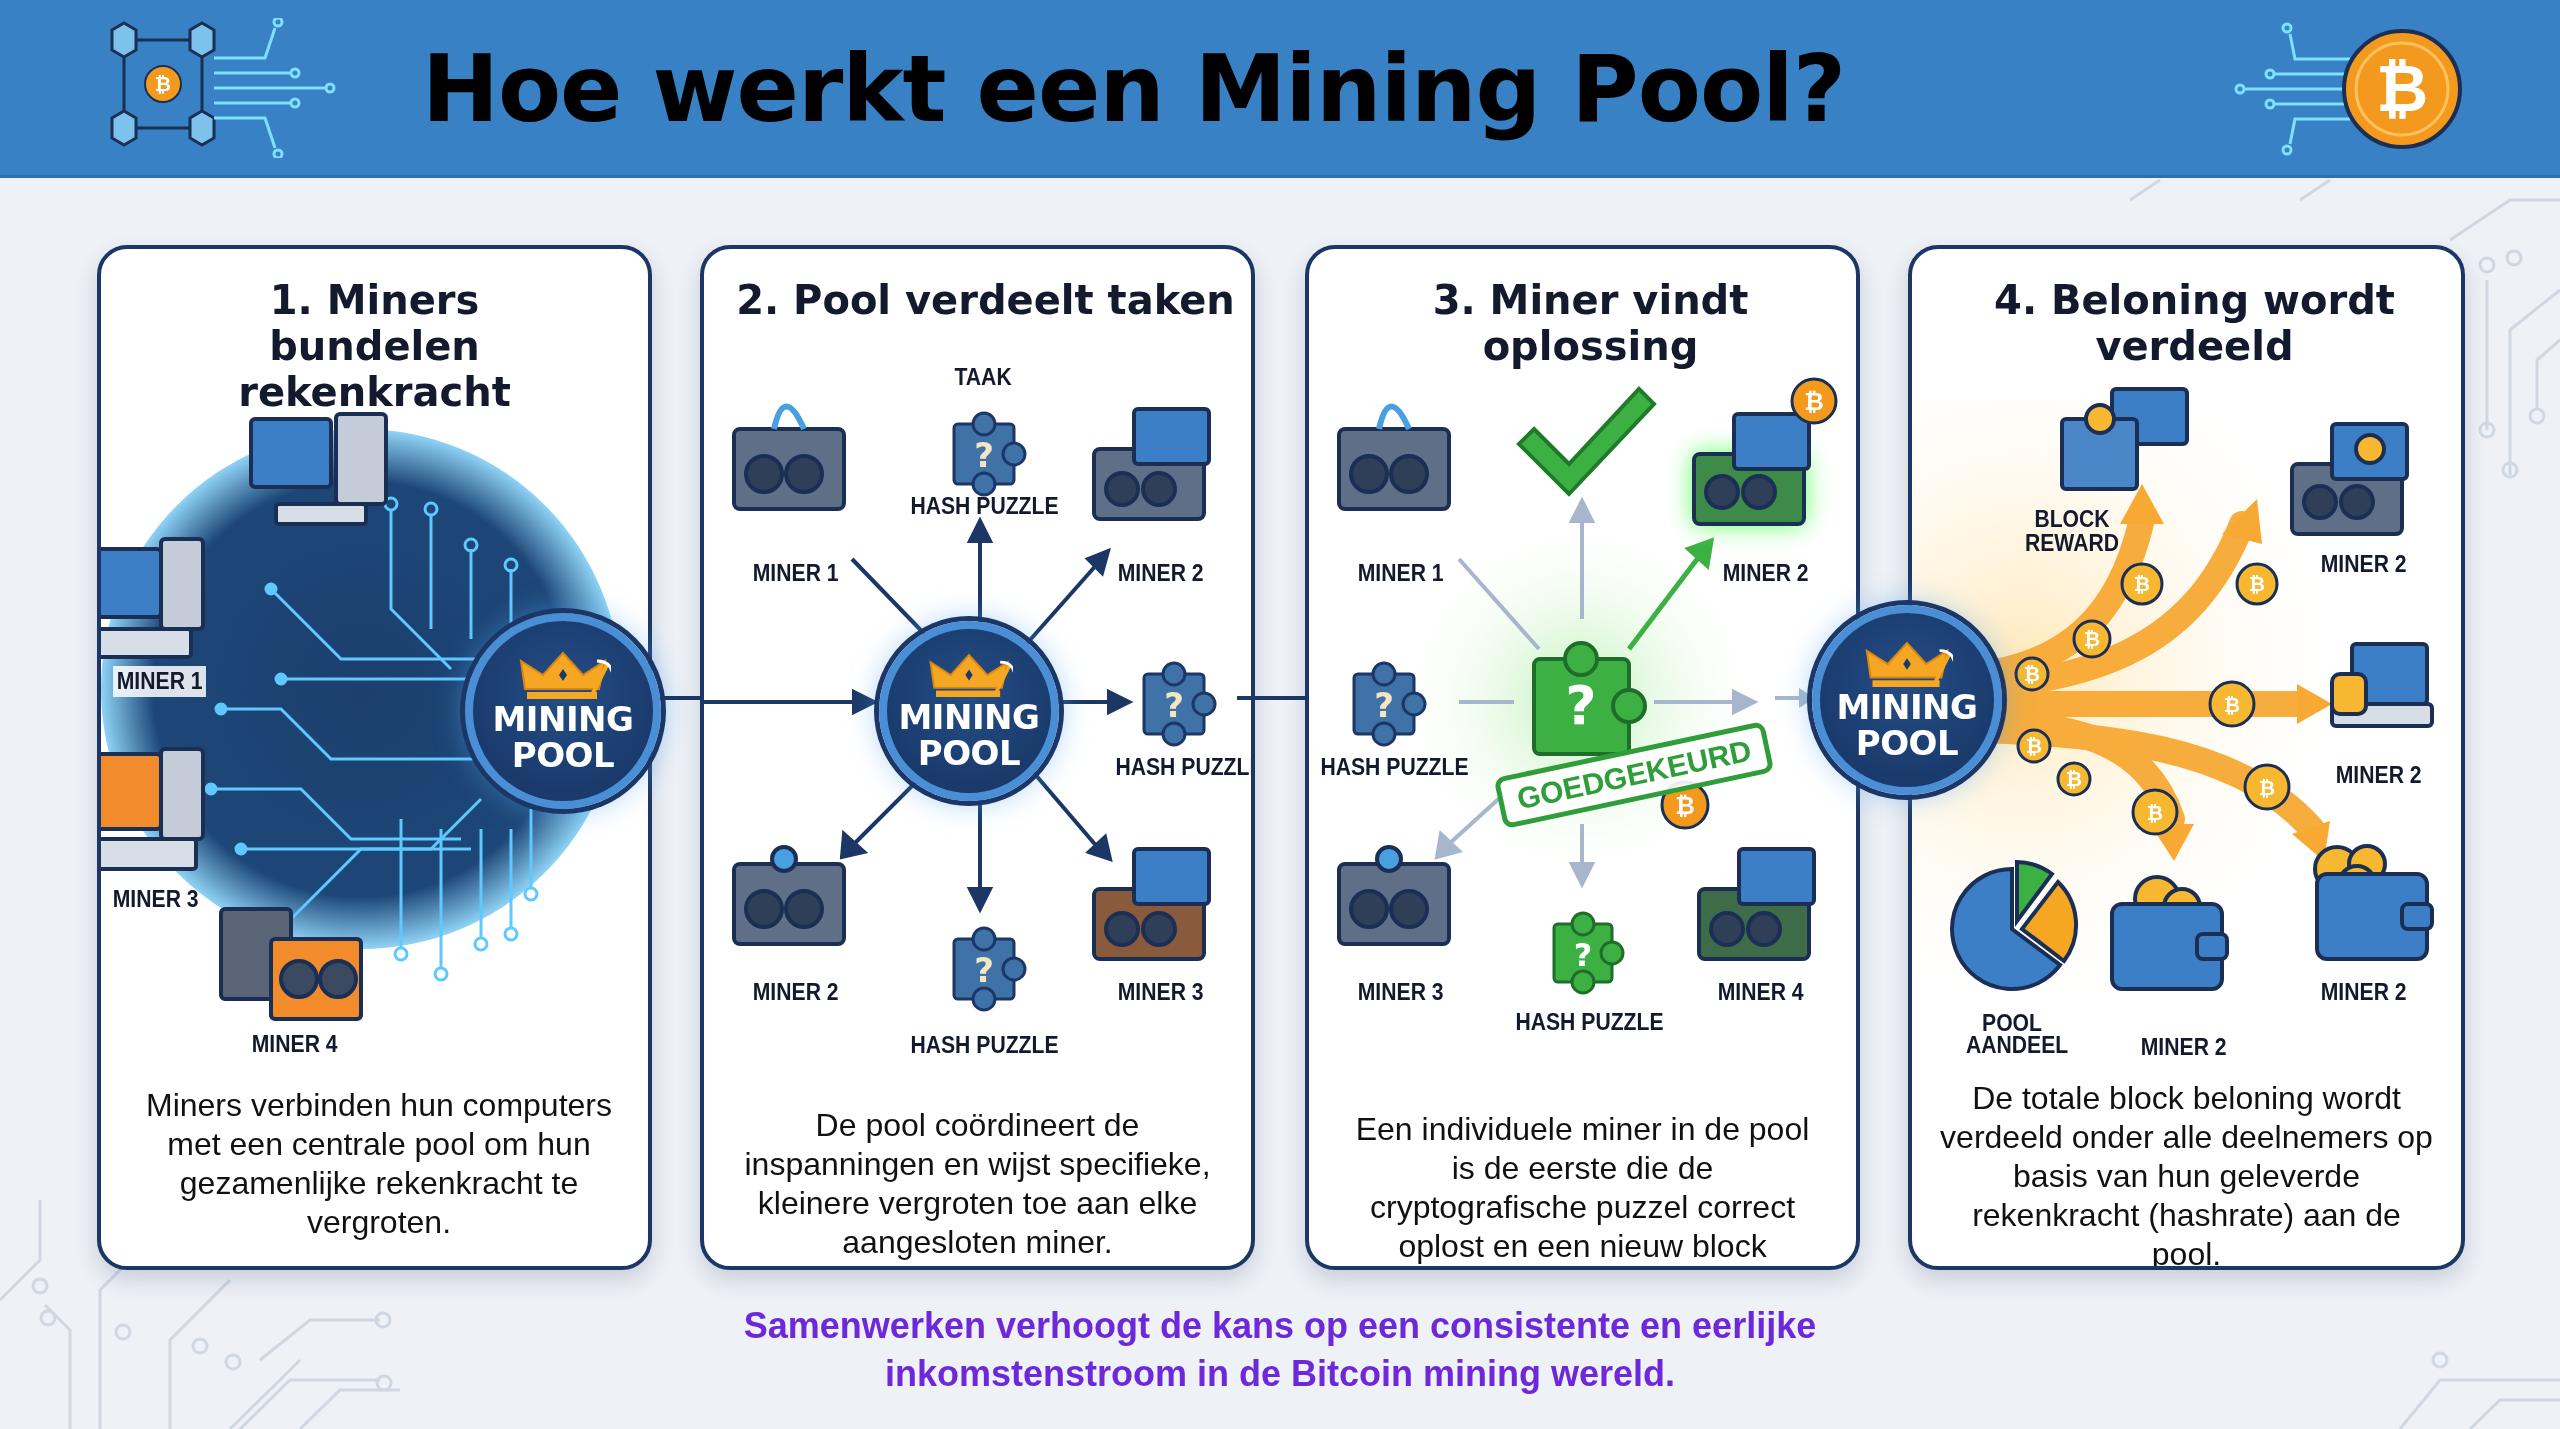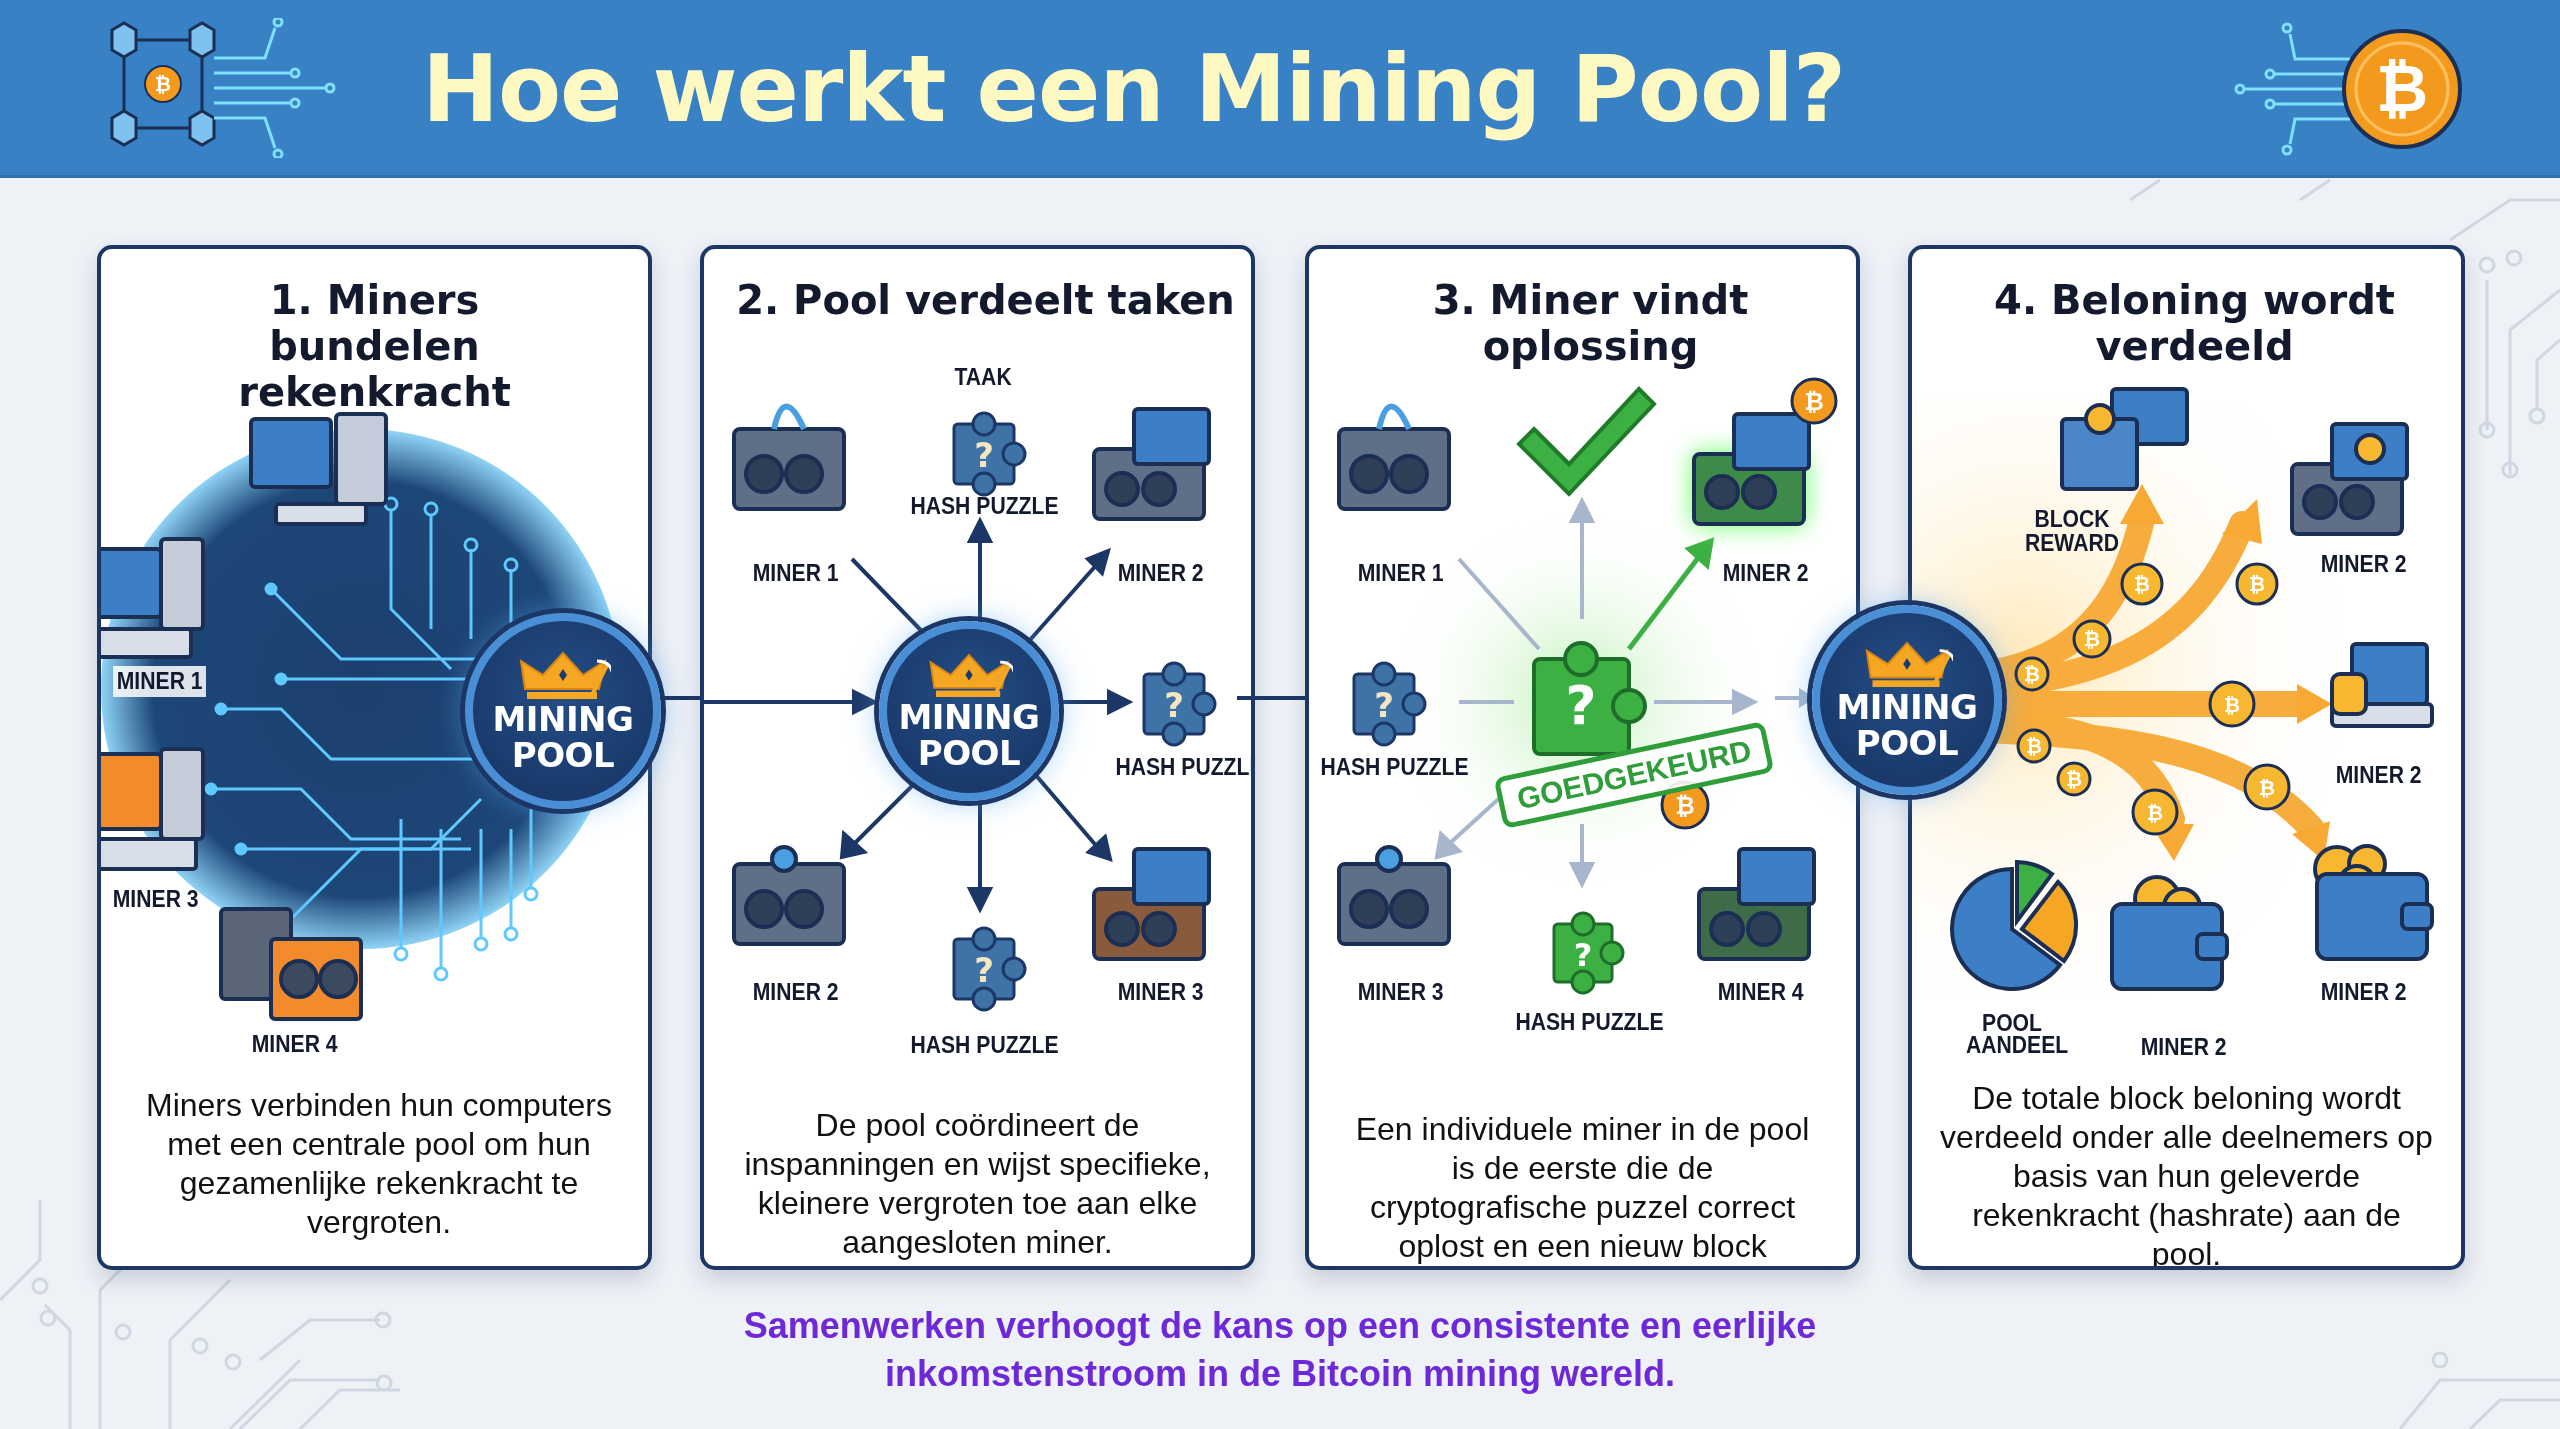--- a/index.html
+++ b/index.html
@@ -12,29 +12,29 @@
   }
   .bg-circuit { position: absolute; left: 0; top: 0; width: 2560px; height: 1429px; }
   .header {
     position: absolute; left: 0; top: 0; width: 2560px; height: 178px;
     background: #3781c4;
     border-bottom: 3px solid #2f6fab;
   }
   .header-title {
     position: absolute; left: 0; top: 0; width: 2267px; height: 178px;
     display: flex; align-items: center; justify-content: center;
-    color: #fef9c3; font-weight: 700; font-size: 92px; letter-spacing: -1px;
+    color: #000000; font-weight: 700; font-size: 92px; letter-spacing: -1px;
     font-family: "DejaVu Sans", sans-serif;
   }
   .header-icon { position: absolute; }
   .panel {
     position: absolute; top: 245px; height: 1025px;
     background: #ffffff;
     border: 4px solid #1c3766;
-    border-radius: 15px;
+    border-radius: 30px;
     box-shadow: 0 10px 22px rgba(30,50,90,0.18);
     overflow: hidden;
   }
   .panel-title {
     position: absolute; left: 16px; right: 0; top: 28px;
     text-align: center; font-weight: 700; font-size: 40px; line-height: 46px;
     color: #141a2e; font-family: "DejaVu Sans", sans-serif;
   }
   .panel-desc {
     position: absolute; left: 20px; right: 20px;

